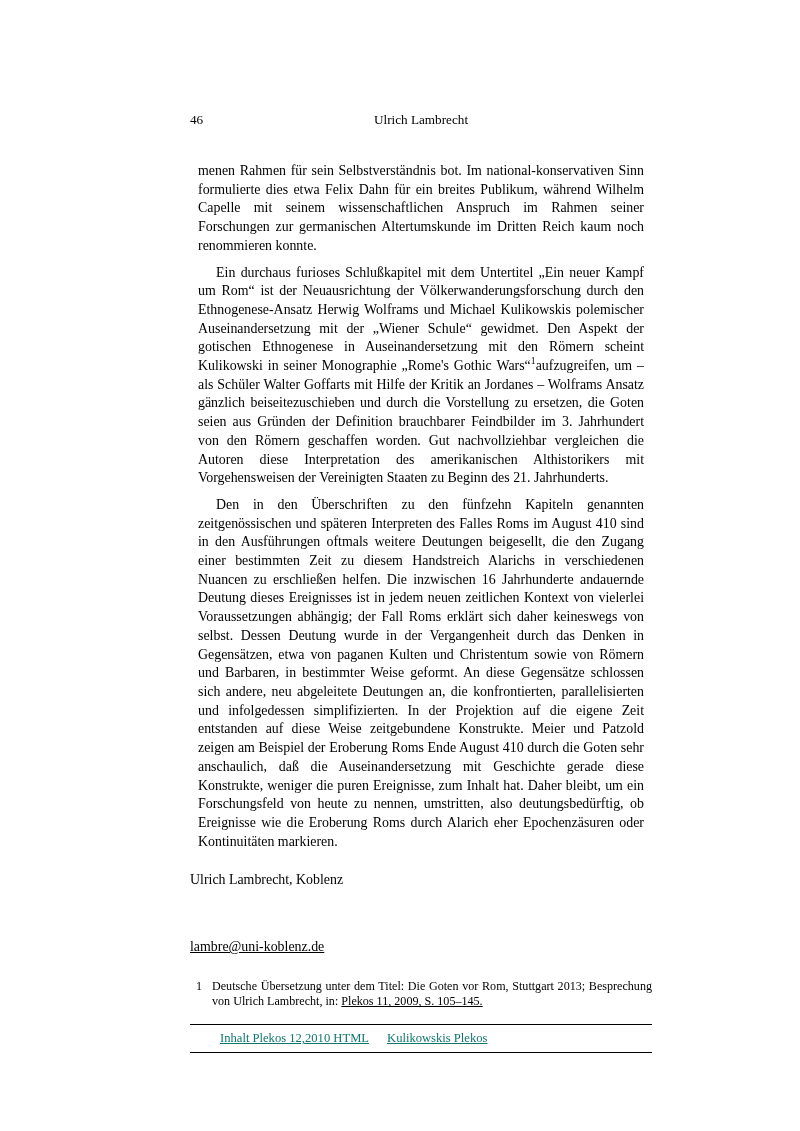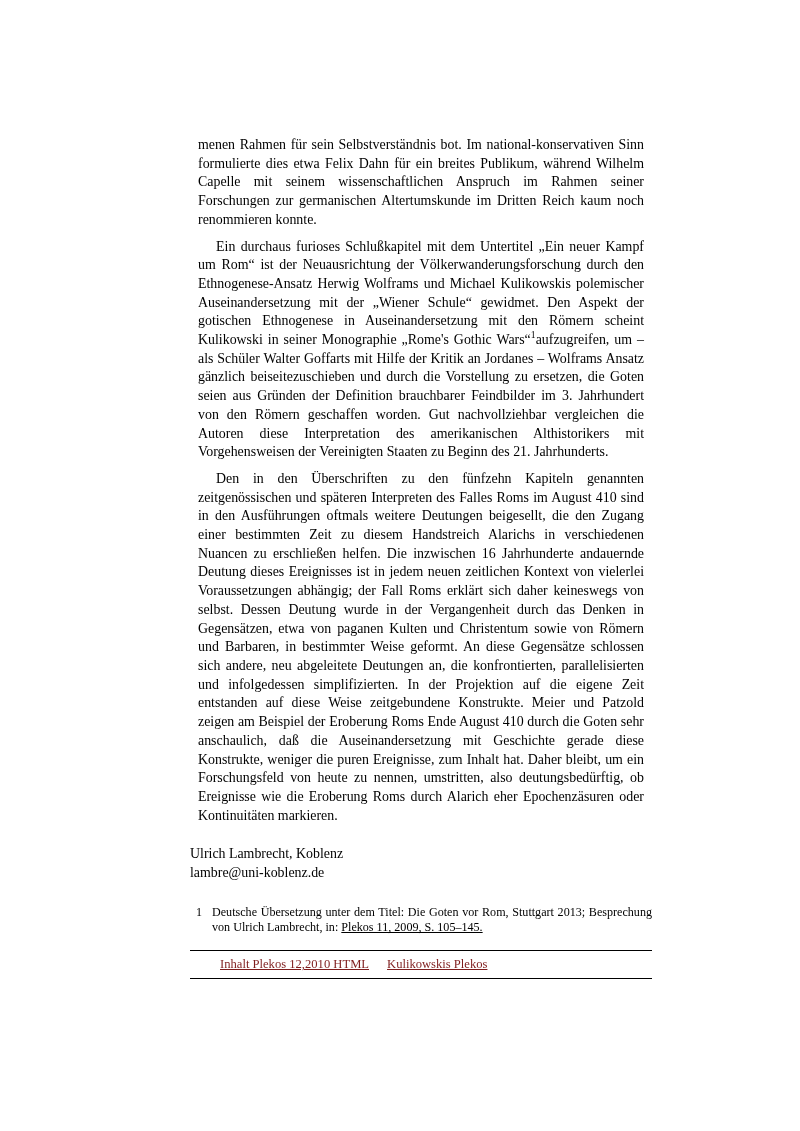--- a/index.html
+++ b/index.html
@@ -63,20 +63,22 @@
     font-size: 0.7em;
     vertical-align: super;
     line-height: 0;
   }
   .signature {
     margin-top: 20px;
     font-size: 13.9px;
     line-height: 1.345;
   }
   .signature .email {
+    text-decoration: underline;
+    margin-top: 48px;
   }
   .footnotes {
     margin-top: 22px;
     font-size: 12.1px;
     line-height: 1.3;
     text-align: justify;
   }
   .footnote {
     position: relative;
     padding-left: 22px;
@@ -93,37 +95,41 @@
     margin-top: 14px;
     border-top: 1px solid #000;
     width: 462px;
   }
   .nav {
     margin-top: 6px;
     font-size: 12.6px;
     padding-left: 30px;
   }
   .nav a {
-    color: #7f1d1d;
+    color: #0f766e;
     text-decoration: underline;
     margin-right: 18px;
     cursor: pointer;
   }
   .rule-bottom {
     margin-top: 6px;
     border-top: 1px solid #000;
     width: 462px;
   }
 </style>
 </head>
 <body>
 
 <div class="page">
   <div class="content">
 
+    <div class="runhead">
+      <span class="folio">46</span>
+      <span class="title">Ulrich Lambrecht</span>
+    </div>
 
     <div class="body-text">
       <p class="first">menen Rahmen für sein Selbstverständnis bot. Im national-konservativen Sinn formulierte dies etwa Felix Dahn für ein breites Publikum, während Wilhelm Capelle mit seinem wissenschaftlichen Anspruch im Rahmen seiner Forschungen zur germanischen Altertumskunde im Dritten Reich kaum noch renommieren konnte.</p>
       <p><span>Ein durchaus furioses Schlußkapitel mit dem Untertitel „Ein neuer Kampf um Rom“ ist der Neuausrichtung der Völkerwanderungsforschung durch den Ethnogenese-Ansatz Herwig Wolframs und Michael Kulikowskis polemischer Auseinandersetzung mit der „Wiener Schule“ gewidmet. Den Aspekt der gotischen Ethnogenese in Auseinandersetzung mit den Römern scheint Kulikowski in seiner Monographie „Rome's Gothic Wars“</span><sup>1</sup><span>aufzugreifen, um – als Schüler Walter Goffarts mit Hilfe der Kritik an Jordanes – Wolframs Ansatz gänzlich beiseitezuschieben und durch die Vorstellung zu ersetzen, die Goten seien aus Gründen der Definition brauchbarer Feindbilder im 3. Jahrhundert von den Römern geschaffen worden. Gut nachvollziehbar vergleichen die Autoren diese Interpretation des amerikanischen Althistorikers mit Vorgehensweisen der Vereinigten Staaten zu Beginn des 21. Jahrhunderts.</span></p>
       <p>Den in den Überschriften zu den fünfzehn Kapiteln genannten zeitgenössischen und späteren Interpreten des Falles Roms im August 410 sind in den Ausführungen oftmals weitere Deutungen beigesellt, die den Zugang einer bestimmten Zeit zu diesem Handstreich Alarichs in verschiedenen Nuancen zu erschließen helfen. Die inzwischen 16 Jahrhunderte andauernde Deutung dieses Ereignisses ist in jedem neuen zeitlichen Kontext von vielerlei Voraussetzungen abhängig; der Fall Roms erklärt sich daher keineswegs von selbst. Dessen Deutung wurde in der Vergangenheit durch das Denken in Gegensätzen, etwa von paganen Kulten und Christentum sowie von Römern und Barbaren, in bestimmter Weise geformt. An diese Gegensätze schlossen sich andere, neu abgeleitete Deutungen an, die konfrontierten, parallelisierten und infolgedessen simplifizierten. In der Projektion auf die eigene Zeit entstanden auf diese Weise zeitgebundene Konstrukte. Meier und Patzold zeigen am Beispiel der Eroberung Roms Ende August 410 durch die Goten sehr anschaulich, daß die Auseinandersetzung mit Geschichte gerade diese Konstrukte, weniger die puren Ereignisse, zum Inhalt hat. Daher bleibt, um ein Forschungsfeld von heute zu nennen, umstritten, also deutungsbedürftig, ob Ereignisse wie die Eroberung Roms durch Alarich eher Epochenzäsuren oder Kontinuitäten markieren.</p>
     </div>
 
     <div class="signature">
       <div>Ulrich Lambrecht, Koblenz</div>
       <div class="email">lambre@uni-koblenz.de</div>

